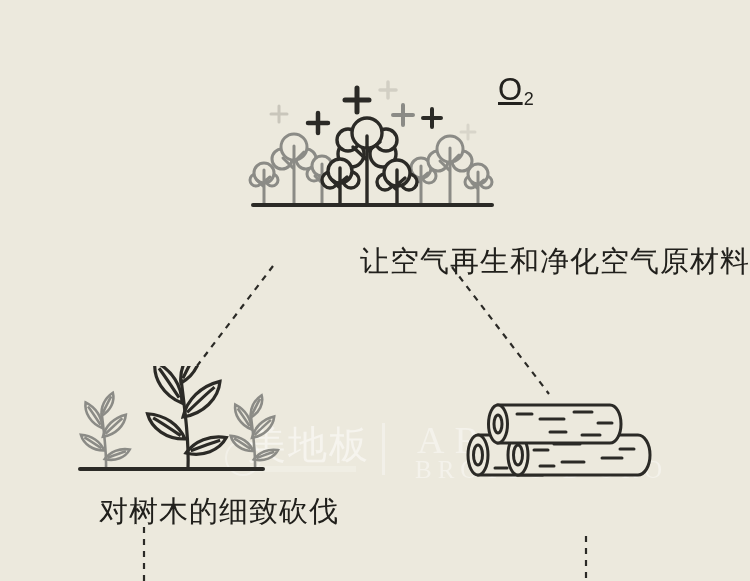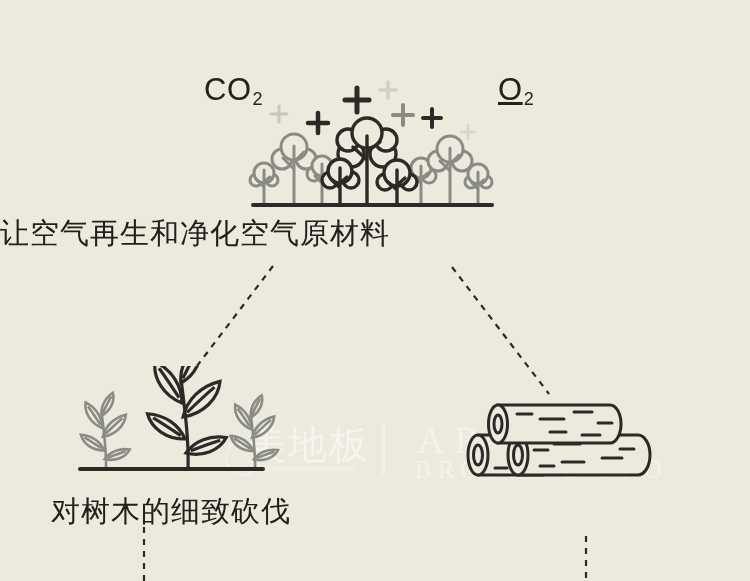--- a/index.html
+++ b/index.html
@@ -4,22 +4,22 @@
 <style>
   html,body{margin:0;padding:0;}
   .canvas{
     position:relative;width:750px;height:581px;background:#ECE9DD;
     overflow:hidden;font-family:"Liberation Sans",sans-serif;
   }
   .abs{position:absolute;}
   .gas{position:absolute;font-size:31px;color:#23221E;letter-spacing:0.5px;}
   .gas .sub{font-size:18px;position:relative;top:5px;left:1px;}
   .caption{position:absolute;font-size:29px;color:#21201C;letter-spacing:1px;white-space:nowrap;}
-  .cap-top{top:214px;left:0;right:0;text-align:left;}
-  .cap-left{top:492px;left:0;width:342px;text-align:center;}
+  .cap-top{top:242px;left:0;right:0;text-align:right;}
+  .cap-left{top:492px;left:0;width:342px;text-align:center;padding-left:48px;}
   .cap-right{top:494px;left:412px;width:320px;text-align:center;}
   svg{display:block;}
   .overlay{position:absolute;left:0;top:0;pointer-events:none;}
   
   .watermark{position:absolute;top:418px;left:225px;width:440px;height:66px;color:rgba(255,255,255,0.5);}
   .wm-circle{position:absolute;left:0;top:22px;width:32px;height:32px;border:2px solid rgba(255,255,255,0.32);border-radius:50%;}
   .wm-cn{position:absolute;left:22px;top:0px;font-size:39px;letter-spacing:2px;color:rgba(255,255,255,0.5);}
   .wm-strip{position:absolute;left:25px;top:48px;width:106px;height:6px;background:rgba(255,255,255,0.22);}
   .wm-sep{position:absolute;left:157px;top:5px;width:3px;height:52px;background:rgba(255,255,255,0.35);}
   .wm-en1{position:absolute;left:192px;top:0px;font-family:"Liberation Serif",serif;font-size:38px;letter-spacing:10px;color:rgba(255,255,255,0.42);}
@@ -32,23 +32,20 @@
 
   <div class="watermark">
     <div class="wm-circle"></div>
     <div class="wm-cn">美地板</div>
     <div class="wm-strip"></div>
     <div class="wm-sep"></div>
     <div class="wm-en1">ART</div>
     <div class="wm-en2">BROTTO D'ORO</div>
   </div>
 
-  <div class="gas" style="left:204px;top:72px;">
-    <span>CO</span><span class="sub">2</span>
-  </div>
   <div class="gas" style="left:498px;top:72px;text-decoration:underline;">
     <span>O</span><span class="sub">2</span>
   </div>
 
   <svg class="abs" style="left:245px;top:103px;" width="255" height="106" viewBox="0 0 255 106">
     <g fill="#ECE9DD" stroke="#8B8B86" stroke-width="3" stroke-linecap="round">
 
       <circle cx="11" cy="77" r="6"></circle>
         <circle cx="27" cy="77" r="6"></circle>
         <circle cx="19" cy="70" r="10"></circle>

